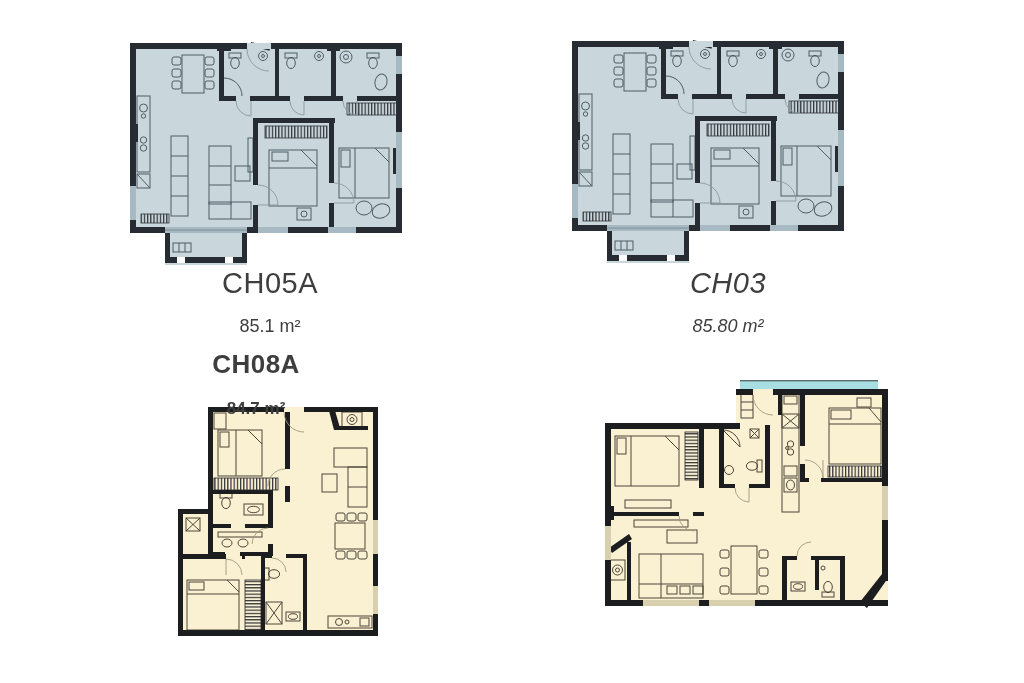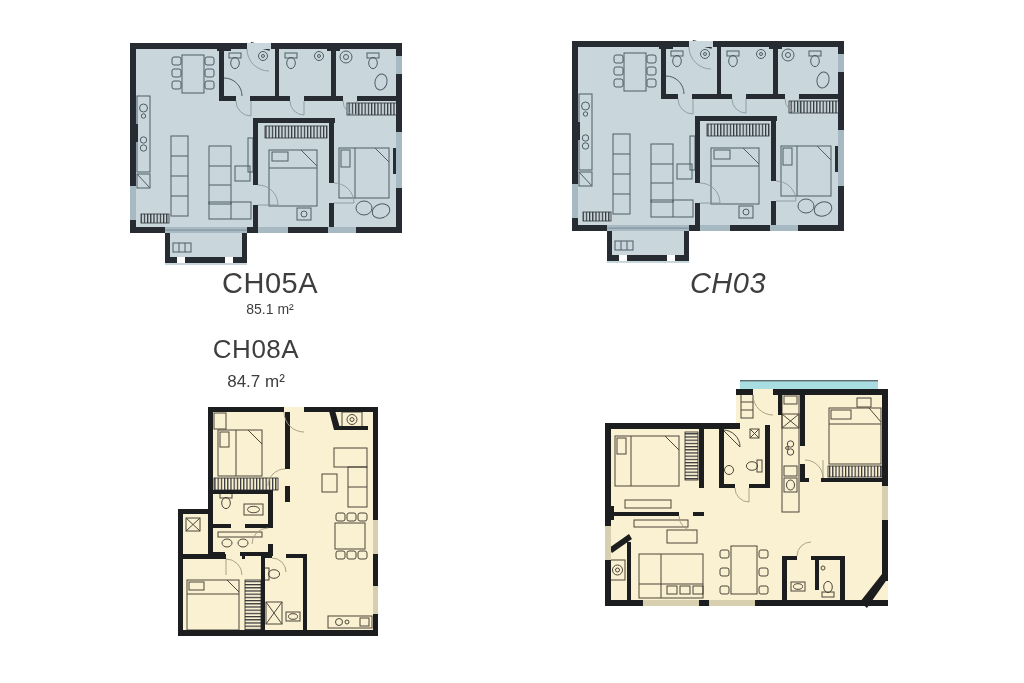--- a/index.html
+++ b/index.html
@@ -3,23 +3,23 @@
 <meta charset="utf-8">
 <style>
   html,body{margin:0;padding:0;background:#ffffff;}
   .canvas{position:relative;width:1024px;height:683px;background:#ffffff;overflow:hidden;
           font-family:"Liberation Sans", sans-serif;}
   figure{position:absolute;margin:0;}
   .plan-label{position:absolute;text-align:center;color:#3e3e3e;}
   .plan-code{display:block;letter-spacing:0.5px;}
   .plan-area{display:block;}
   .code-lg{font-size:29px;line-height:1.1;}
-  .area-lg{font-size:14px;margin-top:1px;}
+  .area-lg{font-size:18px;margin-top:16px;}
   .code-sm{font-size:26px;line-height:1.1;}
-  .area-sm{font-size:17px;margin-top:8px;}
+  .area-sm{font-size:17px;margin-top:20px;}
   
   .fA{fill:#c9d6db;}
   .wA{fill:#262c31;}
   .fb{stroke:#4e5d66;fill:none;stroke-width:1;}
   .glA{fill:#a7bac3;}
   .glL{fill:#7e8d95;}
   .drA{stroke:#8b99a1;fill:none;stroke-width:0.9;}
   
   .fC{fill:#faf0d2;}
   .wC{fill:#1c1d1f;}
@@ -387,21 +387,22 @@
     </svg>
   </figure>
 
   <div class="plan-label" style="left:170px;top:268px;width:200px;">
     <span class="plan-code code-lg">CH05A</span>
     <span class="plan-area area-lg">85.1 m²</span>
   </div>
 
   <div class="plan-label" style="left:628px;top:268px;width:200px;font-style:italic;">
     <span class="plan-code code-lg">CH03</span>
+    <span class="plan-area area-lg">85.80 m²</span>
   </div>
 
-  <div class="plan-label" style="left:156px;top:335px;width:200px;">
+  <div class="plan-label" style="left:156px;top:350px;width:200px;font-weight:bold;">
     <span class="plan-code code-sm">CH08A</span>
     <span class="plan-area area-sm">84.7 m²</span>
   </div>
 
 
 </div>
 
 </body></html>

